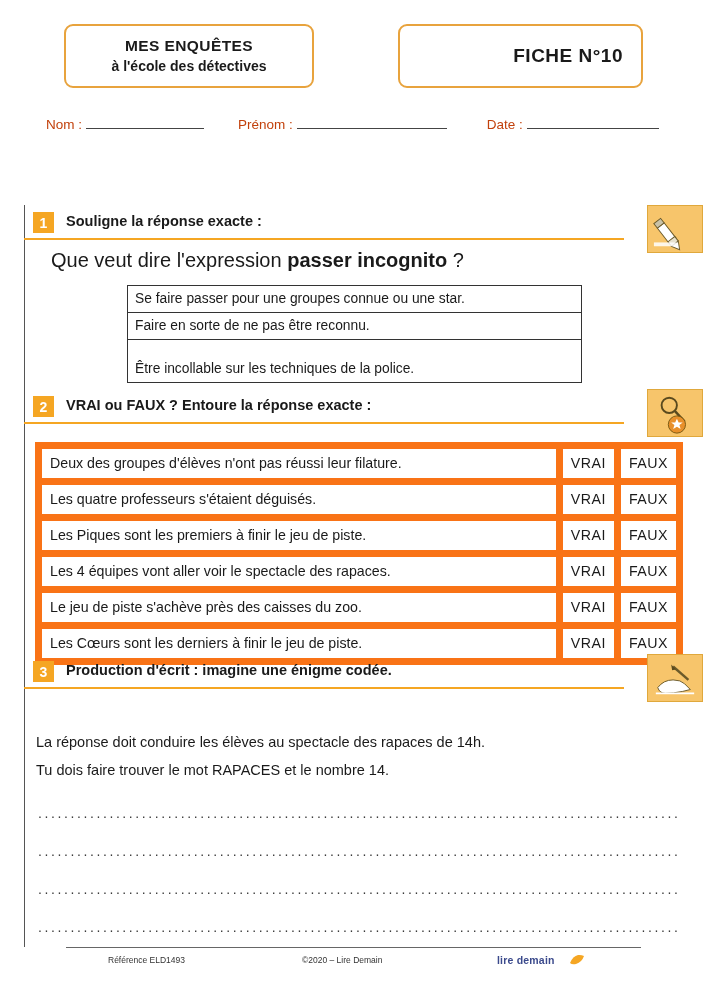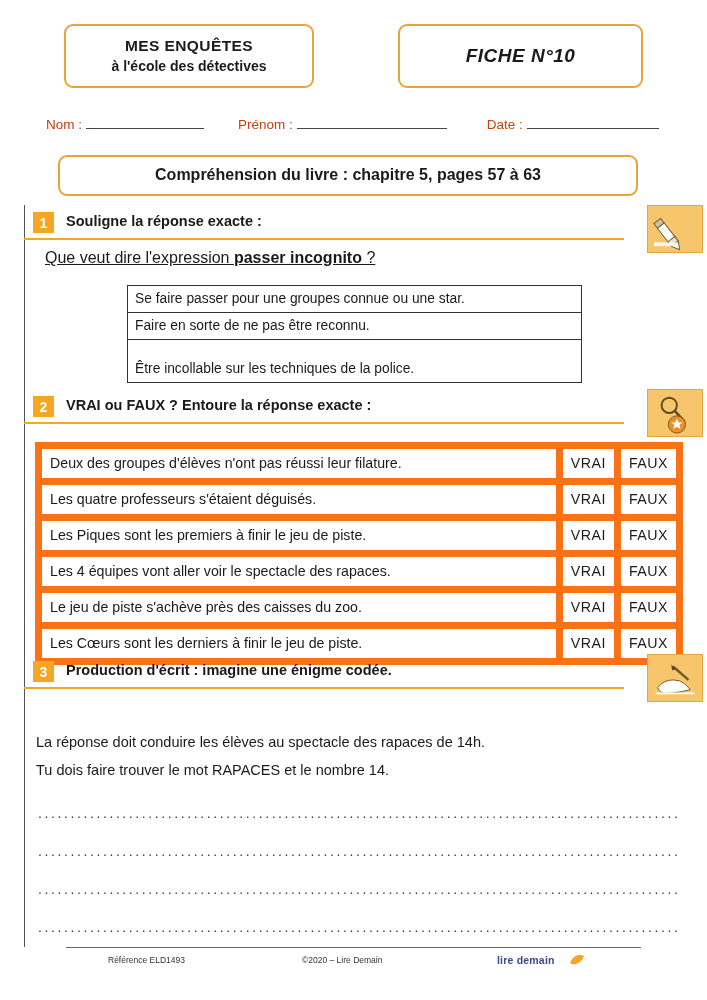--- a/index.html
+++ b/index.html
@@ -33,21 +33,21 @@
     gap: 84px;
   }
   .hdr-box {
     border: 2px solid #E8A33D;
     border-radius: 9px;
     background: #fff;
     text-align: center;
     padding: 10px 18px;
   }
   .hdr-left { width: 250px; }
-  .hdr-right { width: 245px; display: flex; align-items: center; justify-content: center; font-style: italic; }
+  .hdr-right { width: 245px; display: flex; align-items: center; justify-content: flex-end; }
   .hdr-title1 {
     font-size: 15.5px;
     font-weight: bold;
     letter-spacing: .4px;
     line-height: 1.35;
   }
   .hdr-title2 {
     font-size: 14px;
     font-weight: bold;
     line-height: 1.35;
@@ -141,23 +141,22 @@
     overflow: hidden;
   }
   .picto .pg {
     position: absolute;
     left: 0; top: 0; width: 100%; height: 100%;
   }
 
   
   .q1 {
     position: absolute;
-    left: 45px; top: 249px;
-    font-size: 16px;
-    text-decoration: underline;
+    left: 51px; top: 249px;
+    font-size: 20px;
   }
   .q1 b { font-weight: bold; }
 
   .choices {
     position: absolute;
     left: 127px; top: 285px;
     width: 455px;
     border: 1px solid #333;
   }
   .choices div {
@@ -267,21 +266,20 @@
     <span class="lbl">Nom :</span>
     <span class="rule r1"></span>
     <span class="gap1"></span>
     <span class="lbl">Prénom :</span>
     <span class="rule r2"></span>
     <span class="gap2"></span>
     <span class="lbl">Date :</span>
     <span class="rule r3"></span>
   </div>
 
-  <div class="chapter">Compréhension du livre : chapitre 5, pages 57 à 63</div>
 
   <div class="spine"></div>
 
   <div class="ex-head" style="top:212px;">
     <div class="ex-num">1</div>
     <div class="ex-title">Souligne la réponse exacte :</div>
     <div class="ex-rule"></div>
   </div>
   <div class="picto" style="left:647px; top:205px;">
     <svg class="pg" viewBox="0 0 56 48" xmlns="http://www.w3.org/2000/svg">

